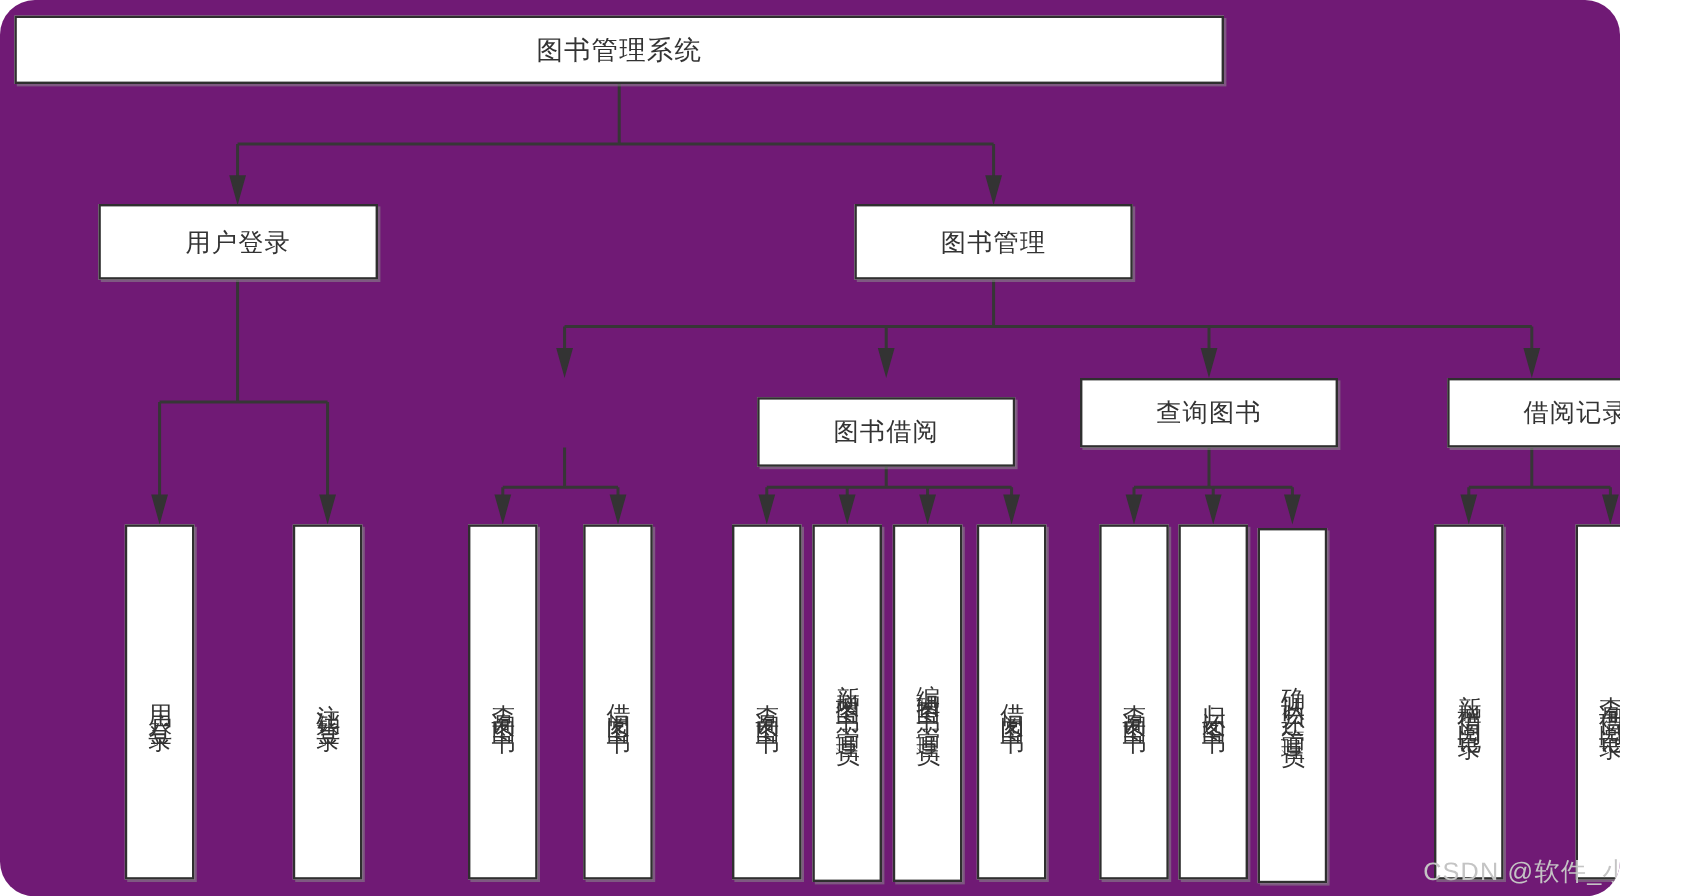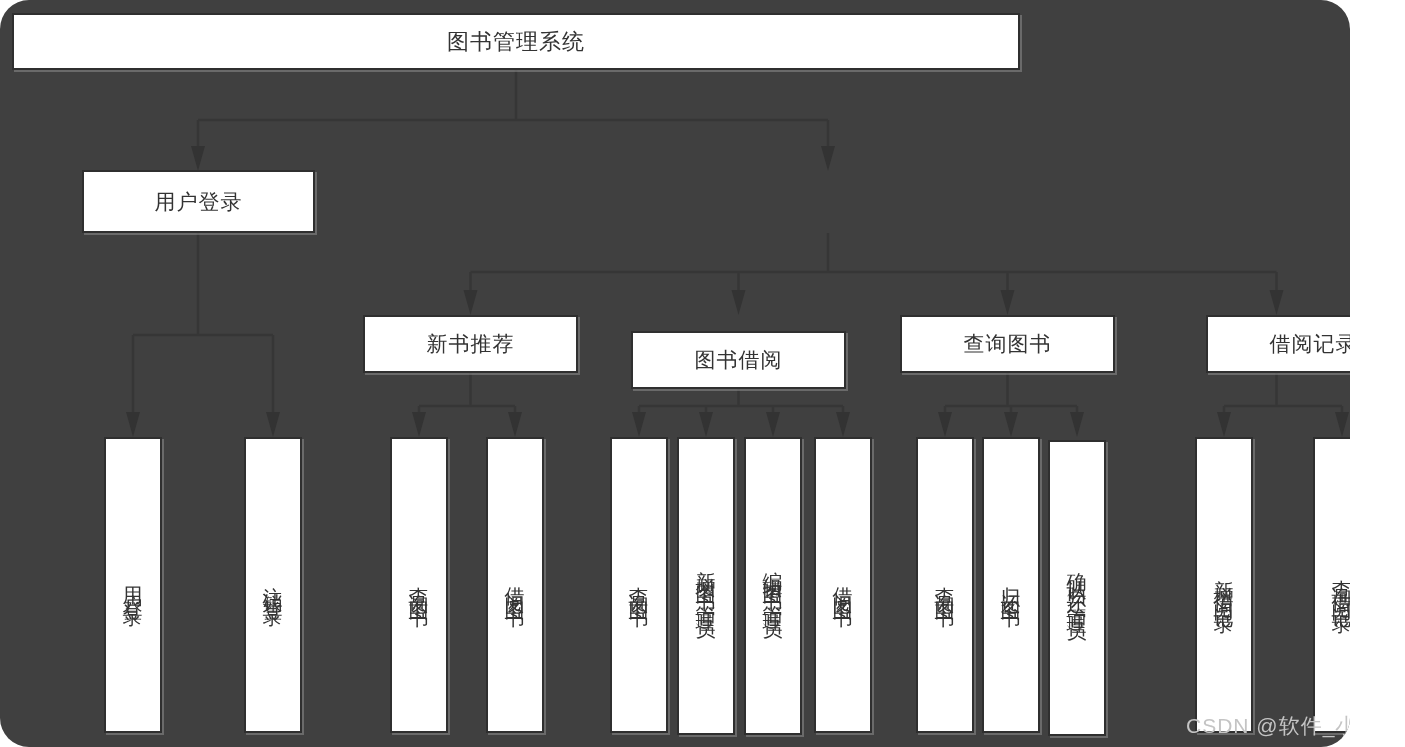--- a/index.html
+++ b/index.html
@@ -1,17 +1,17 @@
 <!DOCTYPE html>
 <html><head>
 <meta charset="utf-8">
 <style>
   html,body{margin:0;padding:0;background:#ffffff;}
   #canvas{
-    position:relative;width:1350px;height:747px;background:#404040;overflow:hidden;
+    position:relative;width:1350px;height:747px;background:#701a75;overflow:hidden;
     font-family:"Liberation Sans","DejaVu Sans",sans-serif;color:#333333;border-radius:29px;
   }
   .node{
     position:absolute;background:#ffffff;border:2px solid #2f2f2f;
     box-shadow:2px 2px 0 rgba(140,140,140,0.55);
     display:flex;align-items:center;justify-content:center;
     box-sizing:border-box;color:#333333;
   }
   .hnode{font-size:21px;letter-spacing:1px;white-space:nowrap;}
   .root{font-size:22px;}
@@ -75,24 +75,24 @@
     </g>
   </svg>
 
   <div class="node hnode root" style="left:12px;top:13px;width:1008px;height:57px;">
     <span>图书管理系统</span>
   </div>
 
   <div class="node hnode" style="left:82px;top:170px;width:233px;height:63px;">
     <span>用户登录</span>
   </div>
+  <div class="node hnode" style="left:712px;top:170px;width:232px;height:63px;">
+    <span>图书管理</span>
+  </div>
 
-  <div class="node hnode" style="left:363px;top:315px;width:215px;height:58px;">
-    <span>新书推荐</span>
-  </div>
   <div class="node hnode" style="left:631px;top:315px;width:215px;height:58px;margin-top:16px;">
     <span>图书借阅</span>
   </div>
   <div class="node hnode" style="left:900px;top:315px;width:215px;height:58px;">
     <span>查询图书</span>
   </div>
   <div class="node hnode" style="left:1206px;top:315px;width:215px;height:58px;">
     <span>借阅记录</span>
   </div>
 

